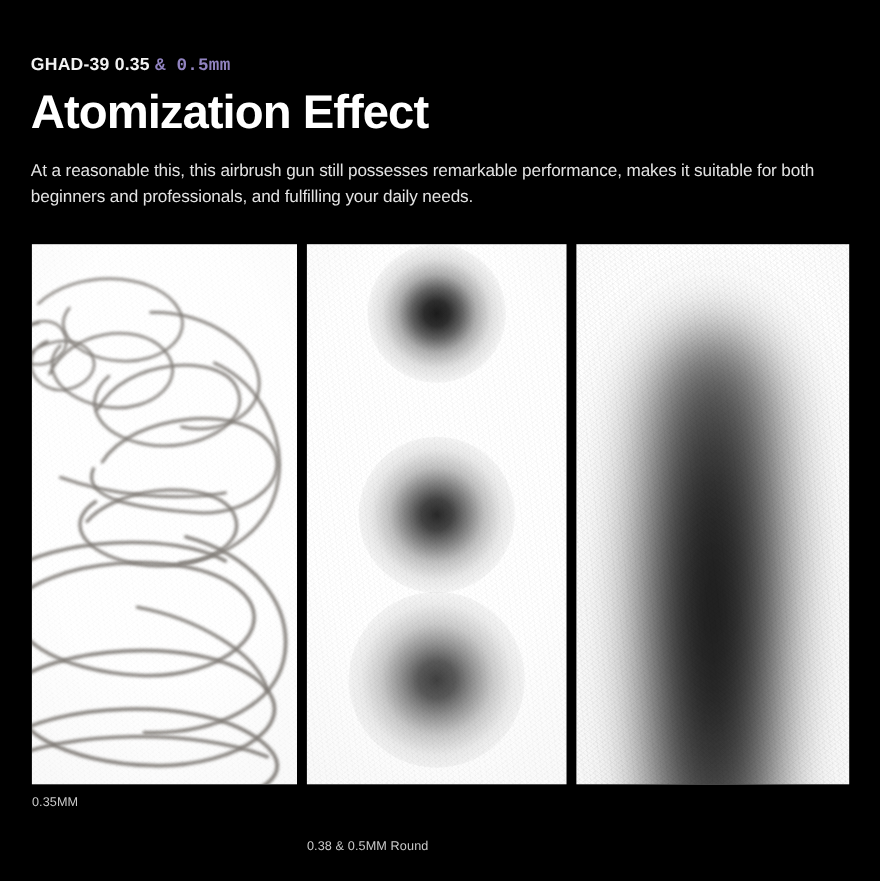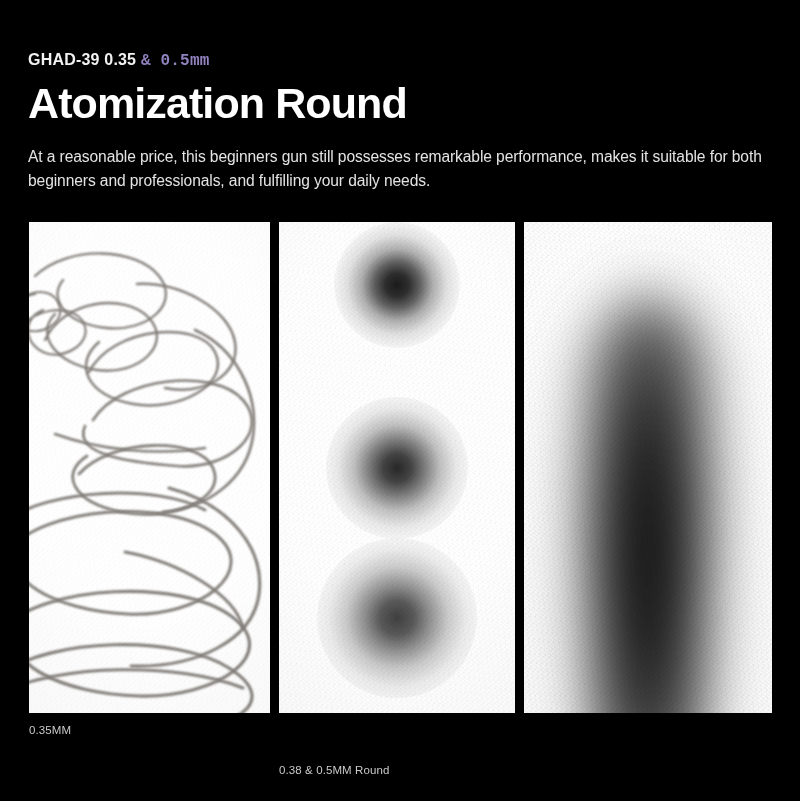--- a/index.html
+++ b/index.html
@@ -232,23 +232,23 @@
 <body>
 
 <div class="page">
 
   <div class="header">
 
     <div class="eyebrow">
       <span class="ey-primary">GHAD-39 0.35 </span><span class="ey-accent">&amp; 0.5mm</span>
     </div>
 
-    <h1 class="title">Atomization Round</h1>
-
-    <p class="subtitle">At a reasonable price, this beginners gun still possesses remarkable performance, makes it suitable for both beginners and professionals, and fulfilling your daily needs.</p>
+    <h1 class="title">Atomization Effect</h1>
+
+    <p class="subtitle">At a reasonable this, this airbrush gun still possesses remarkable performance, makes it suitable for both beginners and professionals, and fulfilling your daily needs.</p>
   </div>
 
   <div class="panels">
 
     <div class="panel-wrap p1">
       <div class="canvas">
         <div class="loops">
           <svg width="241" height="491" viewBox="0 0 241 491" aria-hidden="true">
             <defs>
               <filter id="soften1" x="-30%" y="-30%" width="160%" height="160%">

